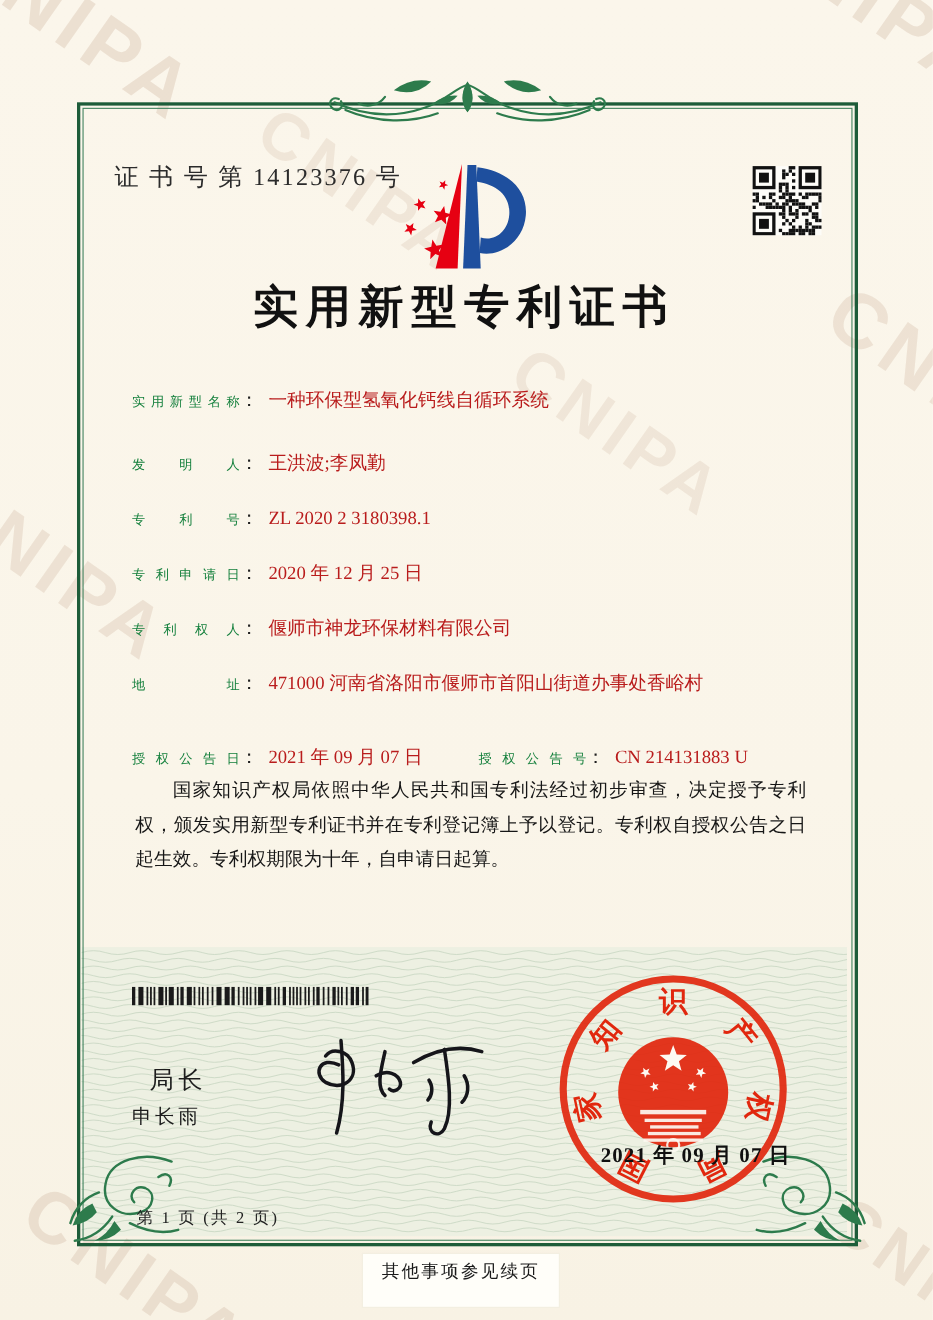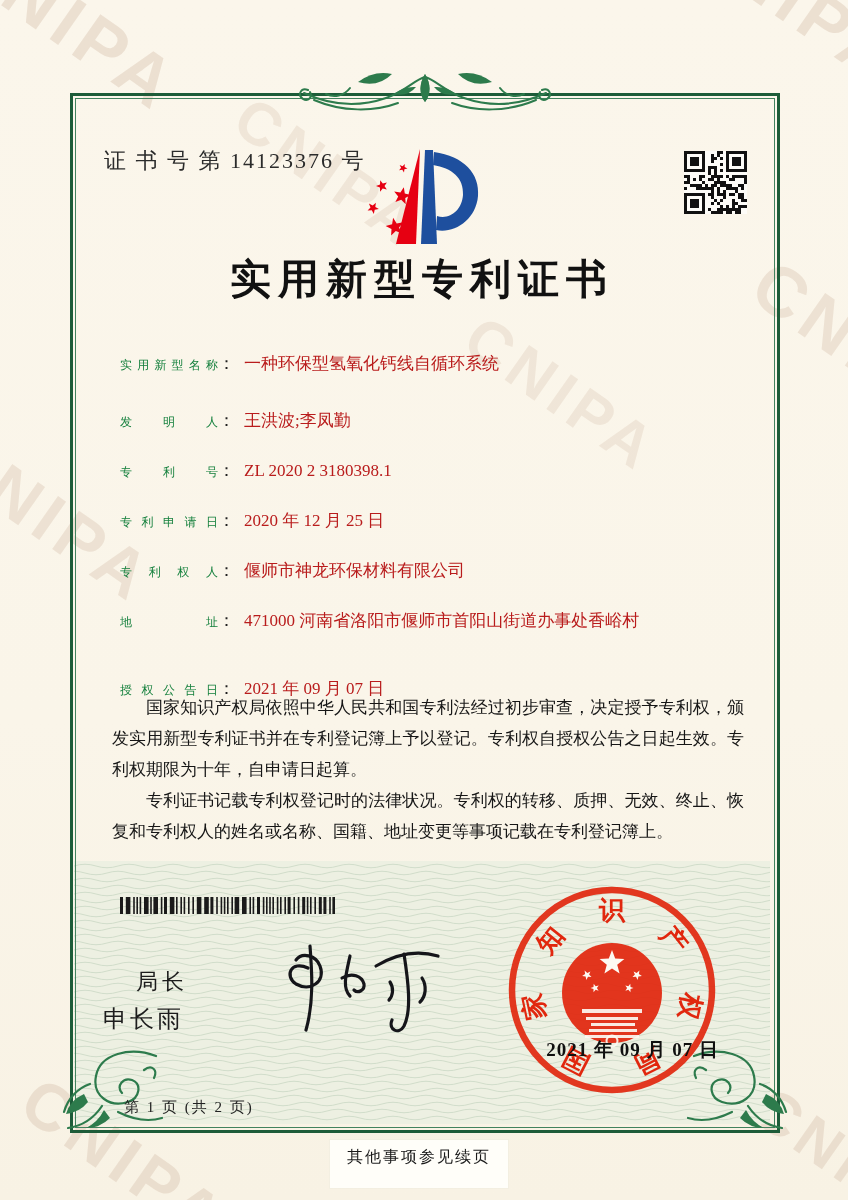--- a/index.html
+++ b/index.html
@@ -27,25 +27,25 @@
   
   .fields{left:120px;top:352px;width:625px}
   .frow{position:absolute;left:0;height:26px;font-size:17px;white-space:nowrap}
   .flabel{display:inline-block;width:98px;font-size:12px;text-align:justify;text-align-last:justify;
           vertical-align:baseline;color:#15803d}
   .fcolon{display:inline-block;margin-right:9px;color:#1f1f1f}
   .fvalue{color:#b91c1c}
   .pair2{position:absolute;left:315px;top:0;white-space:nowrap}
   
   .paras{left:112px;top:692px;width:632px;font-size:17px;line-height:1.83;color:#161616;text-align:justify}
-  .paras p{margin:0;text-indent:2em}
+  .paras p{margin:11px;text-indent:2em}
   
   .barcode{left:120px;top:897px;width:215px;height:17px}
   .sig-title{left:136px;top:967px;font-size:22px;letter-spacing:4px}
-  .sig-name{left:103px;top:1003px;font-size:24px;letter-spacing:3px}
+  .sig-name{left:120px;top:1003px;font-size:18px;letter-spacing:3px}
   .signature{left:246px;top:938px;width:205px;height:104px}
   .seal{left:503px;top:881px;width:218px;height:218px}
   .seal-date{left:525px;top:1037px;width:215px;text-align:center;font-size:19px;font-weight:bold;
              color:#101010;letter-spacing:1px}
   .page-no{left:124px;top:1098px;width:600px;font-size:15px;letter-spacing:2px;color:#222}
   .cont-box{left:330px;top:1140px;width:178px;height:48px;background:#fffef9;
             text-align:center;line-height:33px;font-size:16px;letter-spacing:2px;color:#1a1a1a;
             box-shadow:0 0 0 1px rgba(240,236,224,.6)}
   .flour{position:absolute;pointer-events:none}
 </style>
@@ -315,26 +315,28 @@
     <span class="flabel">专利申请日</span><span class="fcolon">：</span><span class="fvalue">2020 年 12 月 25 日</span>
   </div>
   <div class="frow" style="top:207px">
     <span class="flabel">专利权人</span><span class="fcolon">：</span><span class="fvalue">偃师市神龙环保材料有限公司</span>
   </div>
   <div class="frow" style="top:257px">
     <span class="flabel">地址</span><span class="fcolon">：</span><span class="fvalue">471000 河南省洛阳市偃师市首阳山街道办事处香峪村</span>
   </div>
   <div class="frow" style="top:325px">
     <span class="flabel">授权公告日</span><span class="fcolon">：</span><span class="fvalue">2021 年 09 月 07 日</span>
+    <span class="pair2">
+      <span class="flabel">授权公告号</span><span class="fcolon">：</span><span class="fvalue">CN 214131883 U</span>
+    </span>
   </div>
 </div>
 
 <div class="abs paras">
   <p>国家知识产权局依照中华人民共和国专利法经过初步审查，决定授予专利权，颁发实用新型专利证书并在专利登记簿上予以登记。专利权自授权公告之日起生效。专利权期限为十年，自申请日起算。</p>
-  <p>专利证书记载专利权登记时的法律状况。专利权的转移、质押、无效、终止、恢复和专利权人的姓名或名称、国籍、地址变更等事项记载在专利登记簿上。</p>
 </div>
 
 <svg class="abs barcode" id="barcode" viewBox="0 0 215 17" preserveAspectRatio="none">
     <rect x="0.0" y="0" width="3.0" height="17" fill="#1a1a1a"></rect>
     <rect x="5.8" y="0" width="4.6" height="17" fill="#1a1a1a"></rect>
     <rect x="13.2" y="0" width="1.6" height="17" fill="#1a1a1a"></rect>
     <rect x="16.4" y="0" width="1.6" height="17" fill="#1a1a1a"></rect>
     <rect x="19.6" y="0" width="1.6" height="17" fill="#1a1a1a"></rect>
     <rect x="24.0" y="0" width="4.6" height="17" fill="#1a1a1a"></rect>
     <rect x="30.2" y="0" width="1.6" height="17" fill="#1a1a1a"></rect>

